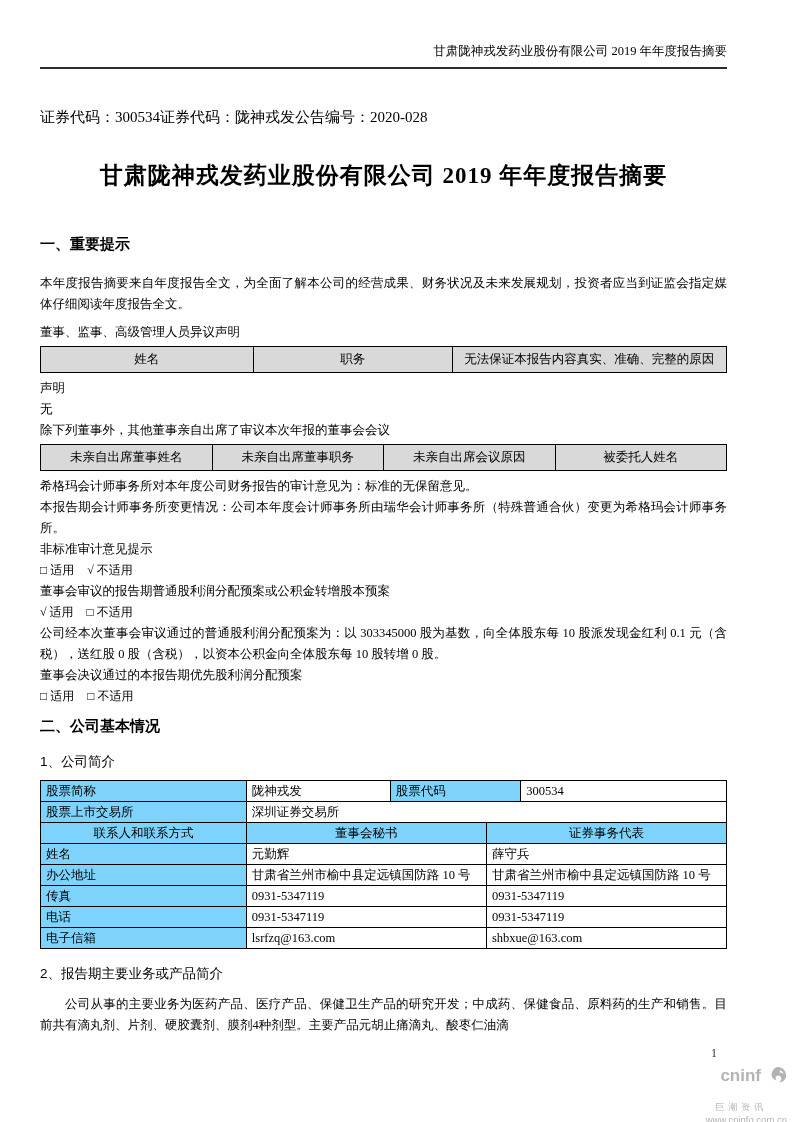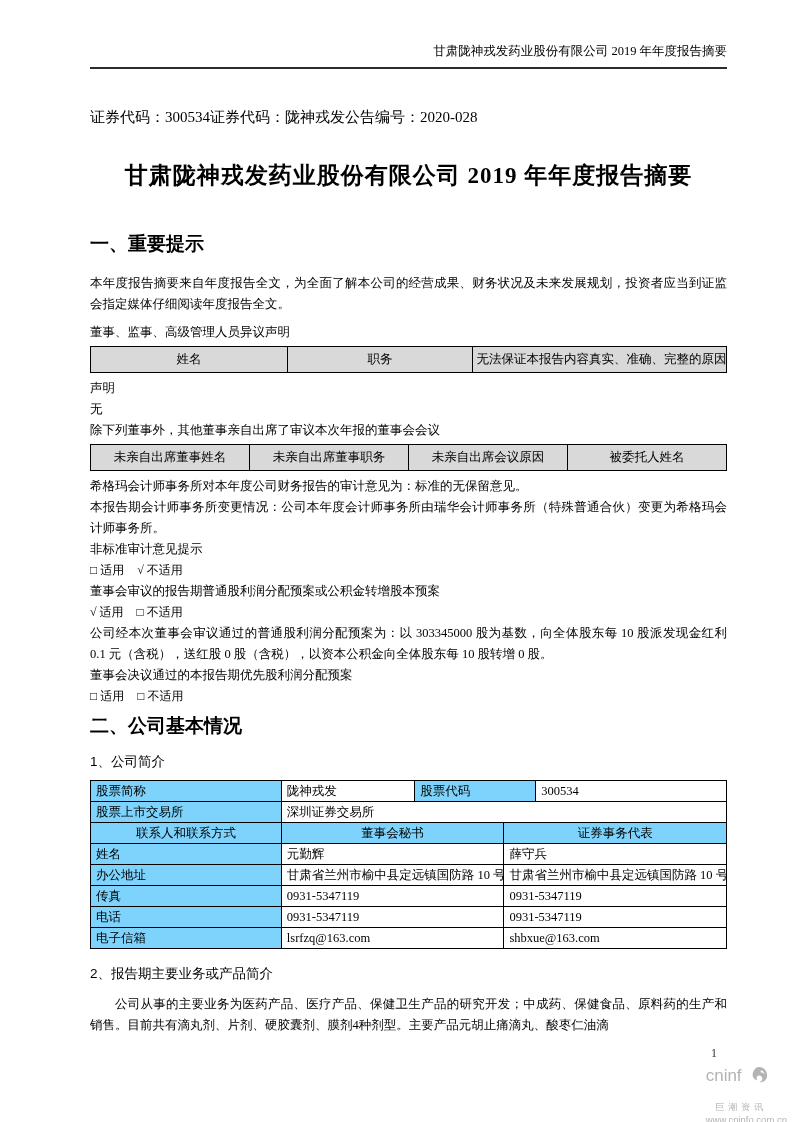--- a/index.html
+++ b/index.html
@@ -7,21 +7,21 @@
   body {
     width: 793px; height: 1122px;
     font-family: "Liberation Serif", "DejaVu Serif", serif;
     color: #000;
     position: relative;
     overflow: hidden;
   }
   .page {
     position: relative;
     width: 793px; height: 1122px;
-    padding: 44px 66px 0 90px;
+    padding: 44px 66px 0 40px;
     background: #fff;
   }
   .running-header {
     text-align: right;
     font-size: 12.5px;
     line-height: 15px;
     padding-bottom: 8px;
     border-bottom: 2px solid #2b2b2b;
   }
   .meta-row {
@@ -34,21 +34,21 @@
     margin-top: 36px;
     text-align: center;
     font-size: 23px;
     line-height: 30px;
     font-weight: bold;
     letter-spacing: 1px;
   }
   .sec-heading {
     margin-top: 44px;
     font-family: "Liberation Sans", "DejaVu Sans", sans-serif;
-    font-size: 19px;
+    font-size: 15px;
     line-height: 18px;
     font-weight: bold;
   }
   .sec-heading.second { margin-top: 10px; }
   .sub-heading {
     font-family: "Liberation Sans", "DejaVu Sans", sans-serif;
     font-size: 13.5px;
     line-height: 17px;
     font-weight: normal;
   }
@@ -106,24 +106,25 @@
   }
   .cninfo-logo {
     position: absolute;
     top: 1066px; right: 6px;
     color: #b3b3b3;
     text-align: center;
     line-height: 1;
   }
   .cninfo-logo .brand {
     font-family: "Liberation Sans", "DejaVu Sans", sans-serif;
-    font-weight: normal;
+    font-weight: bold;
     font-size: 17px;
     display: flex;
     align-items: center;
+    justify-content: flex-end;
     gap: 7px;
   }
   .cninfo-logo .brand svg { display: block; }
   .cninfo-logo .cn {
     font-size: 9px;
     letter-spacing: 4px;
     margin-top: 18px;
     margin-right: 10px;
   }
   .cninfo-logo .url {

